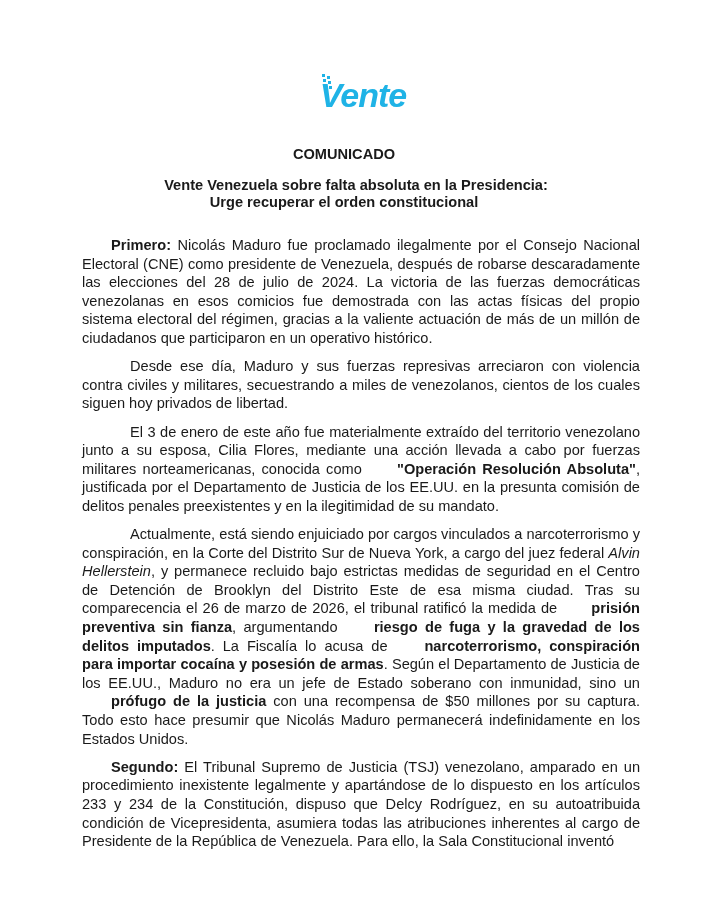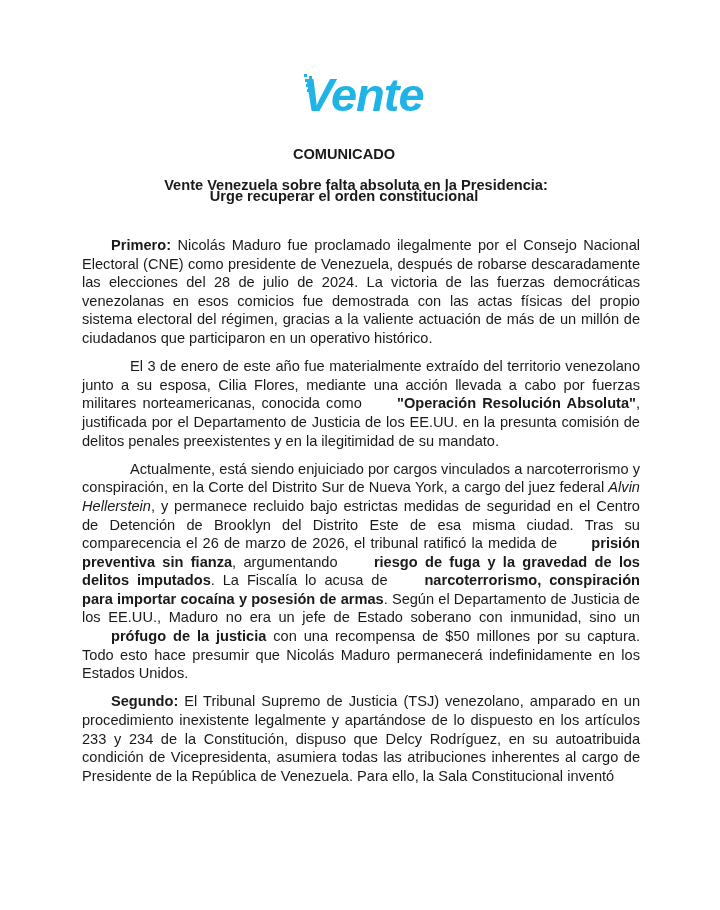--- a/index.html
+++ b/index.html
@@ -1,25 +1,25 @@
 <!DOCTYPE html>
 <html><head>
 <meta charset="utf-8">
 <style>
   html, body { margin: 0; padding: 0; background: #ffffff; }
   body { width: 720px; height: 910px; overflow: hidden; position: relative; font-family: "Liberation Sans", sans-serif; color: #1a1a1a; }
   .logo { position: absolute; left: 0; width: 720px; top: 70px; text-align: center; }
   .logo-inner { display: inline-block; position: relative; padding-left: 6px; }
-  .logo-text { font-family: "Liberation Sans", sans-serif; font-weight: 700; font-style: italic; font-size: 47px; color: #1fb3e6; letter-spacing: -1px; line-height: 50px; }
+  .logo-text { font-family: "Liberation Sans", sans-serif; font-weight: 700; font-style: italic; font-size: 34px; color: #1fb3e6; letter-spacing: -1px; line-height: 50px; }
   .logo-dots { position: absolute; left: 8px; top: 4px; width: 14px; height: 22px; }
   .logo-dots span { position: absolute; width: 3px; height: 3px; background: #1fb3e6; }
   .heading { position: absolute; left: 0; width: 688px; text-align: center; font-weight: 700; font-size: 14.6px; }
   .h-com { top: 146px; }
   .h-sub1 { top: 177px; margin-left: 12px; }
-  .h-sub2 { top: 188px; }
+  .h-sub2 { top: 194px; }
   .body { position: absolute; left: 82px; width: 558px; top: 236px; font-size: 14.6px; line-height: 18.6px; text-align: justify; }
   .body p { margin: 0 0 9.6px 0; }
   .body p.ind { text-indent: 48px; }
   b { font-weight: 700; margin-left: 29px; }
 </style>
 </head>
 <body>
 
 <div class="logo">
   <div class="logo-inner">
@@ -36,19 +36,20 @@
   </div>
 </div>
 
 <div class="heading h-com">COMUNICADO</div>
 <div class="heading h-sub1">Vente Venezuela sobre falta absoluta en la Presidencia:</div>
 <div class="heading h-sub2">Urge recuperar el orden constitucional</div>
 
 <div class="body">
   <p><b>Primero:</b><span> Nicolás Maduro fue proclamado ilegalmente por el Consejo Nacional Electoral (CNE) como presidente de Venezuela, después de robarse descaradamente las elecciones del 28 de julio de 2024. La victoria de las fuerzas democráticas venezolanas en esos comicios fue demostrada con las actas físicas del propio sistema electoral del régimen, gracias a la valiente actuación de más de un millón de ciudadanos que participaron en un operativo histórico.</span></p>
 
+  <p class="ind"><span>Desde ese día, Maduro y sus fuerzas represivas arreciaron con violencia contra civiles y militares, secuestrando a miles de venezolanos, cientos de los cuales siguen hoy privados de libertad.</span></p>
 
   <p class="ind"><span>El 3 de enero de este año fue materialmente extraído del territorio venezolano junto a su esposa, Cilia Flores, mediante una acción llevada a cabo por fuerzas militares norteamericanas, conocida como </span><b>"Operación Resolución Absoluta"</b><span>, justificada por el Departamento de Justicia de los EE.UU. en la presunta comisión de delitos penales preexistentes y en la ilegitimidad de su mandato.</span></p>
 
   <p class="ind"><span>Actualmente, está siendo enjuiciado por cargos vinculados a narcoterrorismo y conspiración, en la Corte del Distrito Sur de Nueva York, a cargo del juez federal </span><i>Alvin Hellerstein</i><span>, y permanece recluido bajo estrictas medidas de seguridad en el Centro de Detención de Brooklyn del Distrito Este de esa misma ciudad. Tras su comparecencia el 26 de marzo de 2026, el tribunal ratificó la medida de </span><b>prisión preventiva sin fianza</b><span>, argumentando </span><b>riesgo de fuga y la gravedad de los delitos imputados</b><span>. La Fiscalía lo acusa de </span><b>narcoterrorismo, conspiración para importar cocaína y posesión de armas</b><span>. Según el Departamento de Justicia de los EE.UU., Maduro no era un jefe de Estado soberano con inmunidad, sino un </span><b>prófugo de la justicia</b><span> con una recompensa de $50 millones por su captura. Todo esto hace presumir que Nicolás Maduro permanecerá indefinidamente en los Estados Unidos.</span></p>
 
   <p><b>Segundo:</b><span> El Tribunal Supremo de Justicia (TSJ) venezolano, amparado en un procedimiento inexistente legalmente y apartándose de lo dispuesto en los artículos 233 y 234 de la Constitución, dispuso que Delcy Rodríguez, en su autoatribuida condición de Vicepresidenta, asumiera todas las atribuciones inherentes al cargo de Presidente de la República de Venezuela. Para ello, la Sala Constitucional inventó</span></p>
 </div>
 
 </body></html>

